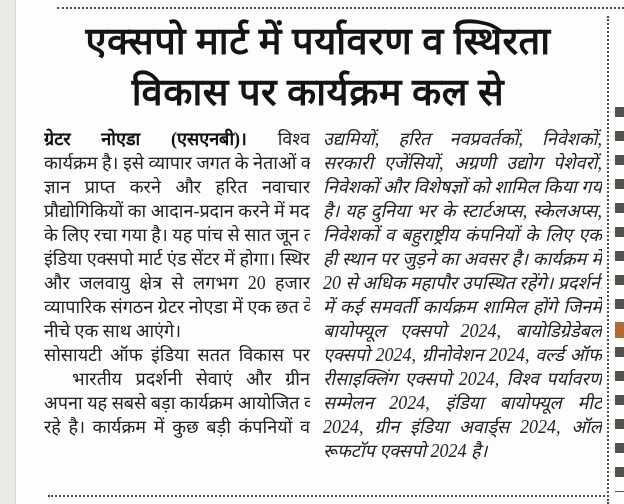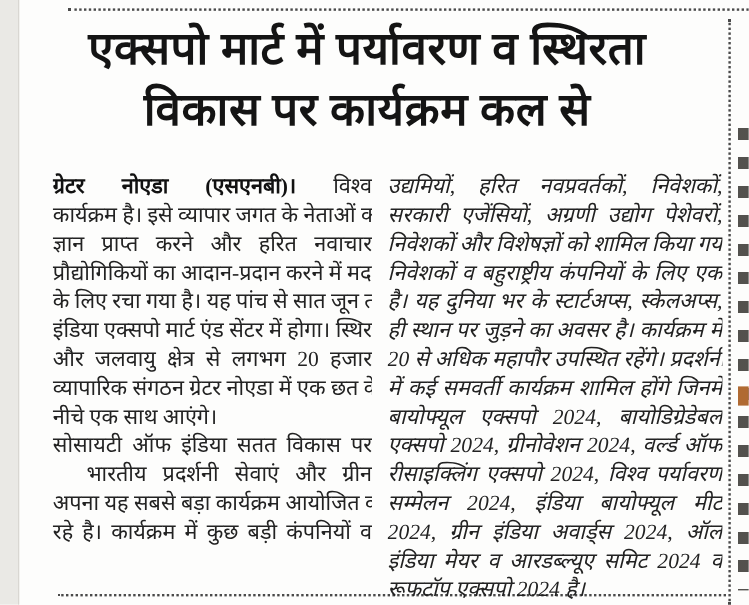--- a/index.html
+++ b/index.html
@@ -29,34 +29,34 @@
   }
   .rule-right {
     position: absolute; left: 607px; top: 16px; bottom: 0;
     border-left: 2px dotted #4a4a4a; width: 0;
   }
   .rule-bottom {
     position: absolute; left: 48px; width: 557px; top: 495px;
     border-top: 2px dotted #4a4a4a; height: 0;
   }
   .headline {
-    position: absolute; left: 28px; top: 16px; width: 556px;
+    position: absolute; left: 40px; top: 16px; width: 556px;
     text-align: center;
     font-weight: 700;
     font-size: 38px;
     line-height: 51px;
     color: #141414;
     letter-spacing: 0.5px;
   }
   .body-cols {
     position: absolute; left: 44px; top: 127px;
     width: 558px;
     display: flex;
   }
-  .col { overflow: hidden; margin-top: 16px; }
+  .col { overflow: hidden; }
   .col-left  { width: 266px; margin-right: 13px; }
   .col-right { width: 279px; font-style: italic; }
   .line {
     height: 24px;
     line-height: 24px;
     font-size: 18px;
     white-space: nowrap;
     text-align: justify;
     text-align-last: justify;
     overflow: hidden;
@@ -112,31 +112,30 @@
       <div class="line">सोसायटी ऑफ इंडिया सतत विकास पर</div>
       <div class="line indent">भारतीय प्रदर्शनी सेवाएं और ग्रीन</div>
       <div class="line">अपना यह सबसे बड़ा कार्यक्रम आयोजित कर</div>
       <div class="line">रहे है। कार्यक्रम में कुछ बड़ी कंपनियों व</div>
     </div>
 
     <div class="col col-right">
       <div class="line">उद्यमियों, हरित नवप्रवर्तकों, निवेशकों,</div>
       <div class="line">सरकारी एजेंसियों, अग्रणी उद्योग पेशेवरों,</div>
       <div class="line">निवेशकों और विशेषज्ञों को शामिल किया गया</div>
+      <div class="line">है। यह दुनिया भर के स्टार्टअप्स, स्केलअप्स,</div>
       <div class="line">निवेशकों व बहुराष्ट्रीय कंपनियों के लिए एक</div>
-      <div class="line">है। यह दुनिया भर के स्टार्टअप्स, स्केलअप्स,</div>
       <div class="line">ही स्थान पर जुड़ने का अवसर है। कार्यक्रम में</div>
       <div class="line">20 से अधिक महापौर उपस्थित रहेंगे। प्रदर्शनी</div>
       <div class="line">में कई समवर्ती कार्यक्रम शामिल होंगे जिनमें</div>
       <div class="line">बायोफ्यूल एक्सपो 2024, बायोडिग्रेडेबल</div>
       <div class="line">एक्सपो 2024, ग्रीनोवेशन 2024, वर्ल्ड ऑफ</div>
       <div class="line">रीसाइक्लिंग एक्सपो 2024, विश्व पर्यावरण</div>
       <div class="line">सम्मेलन 2024, इंडिया बायोफ्यूल मीट</div>
       <div class="line">2024, ग्रीन इंडिया अवार्ड्स 2024, ऑल</div>
-      <div class="line">इंडिया मेयर व आरडब्ल्यूए समिट 2024 व</div>
       <div class="line para-end">रूफटॉप एक्सपो 2024 है।</div>
     </div>
 
   </div>
 
   <div class="edge-fragments"></div>
   <div class="edge-fragment-accent"></div>
 
 </div>
 

